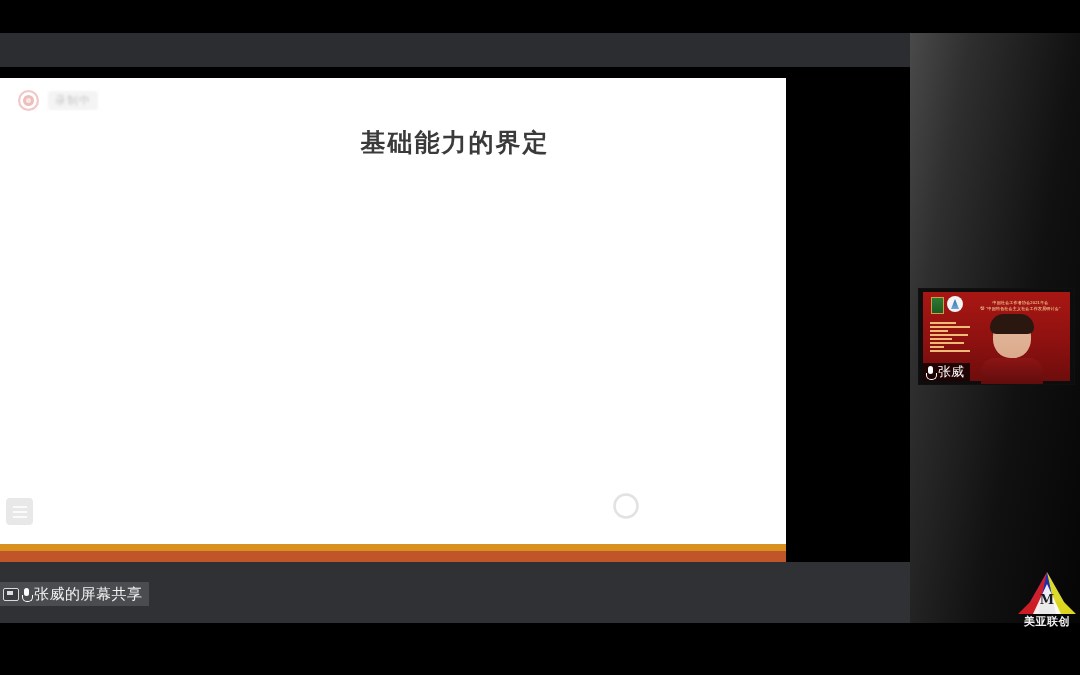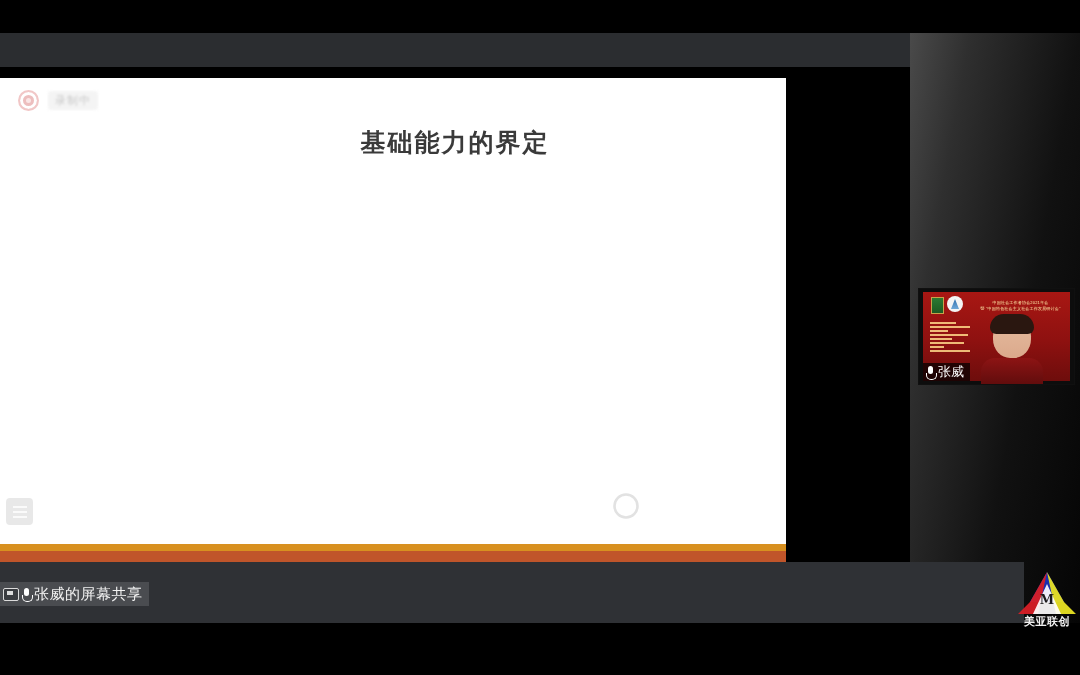--- a/index.html
+++ b/index.html
@@ -35,21 +35,21 @@
   
   .hamburger{position:absolute;left:6px;top:420px;width:27px;height:27px;border-radius:4px;
     background:#e3e3e3;display:flex;flex-direction:column;justify-content:center;align-items:center;gap:3px;opacity:.8;}
   .hamburger i{display:block;width:14px;height:2px;background:#fafafa;}
 
   
   .orange-gold{position:absolute;left:0;top:466px;width:910px;height:7px;background:#d8901f;}
   .orange-main{position:absolute;left:0;top:473px;width:910px;height:22px;background:#c0552a;}
 
   
-  .bottombar{position:absolute;left:0;top:562px;width:1024px;height:61px;background:#2f3135;}
+  .bottombar{position:absolute;left:0;top:562px;width:910px;height:61px;background:#2f3135;}
   .share-chip{position:absolute;left:0;top:20px;height:22px;display:flex;align-items:center;gap:3px;
     background:#4a4c50;padding:1px 6px 1px 3px;}
   .share-chip .lbl{font-size:15px;color:#f2f2f2;font-family:"DejaVu Sans","Liberation Sans",sans-serif;letter-spacing:.5px;}
 
   
   .video-thumb{position:absolute;left:918px;top:288px;width:155px;height:95px;
     background:#0d0d0d;border:1px solid #101010;overflow:hidden;}
   .vt-red{position:absolute;left:4px;top:3px;right:4px;bottom:3px;background:linear-gradient(180deg,#a81713 0%,#8e1110 55%,#6e0d0c 100%);}
   .vt-banner{position:absolute;left:52px;top:3px;right:4px;height:20px;
     display:flex;flex-direction:column;justify-content:center;gap:1px;}

